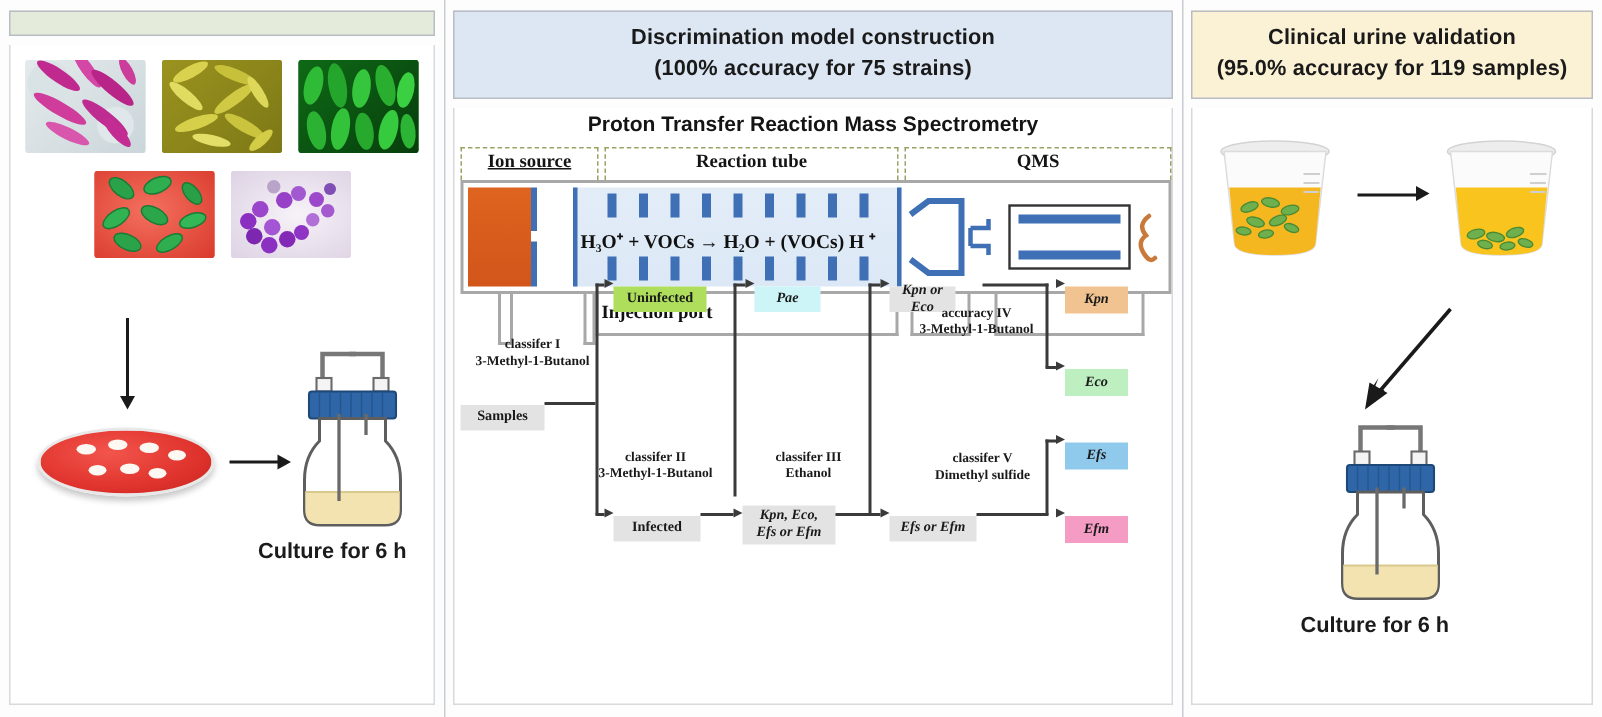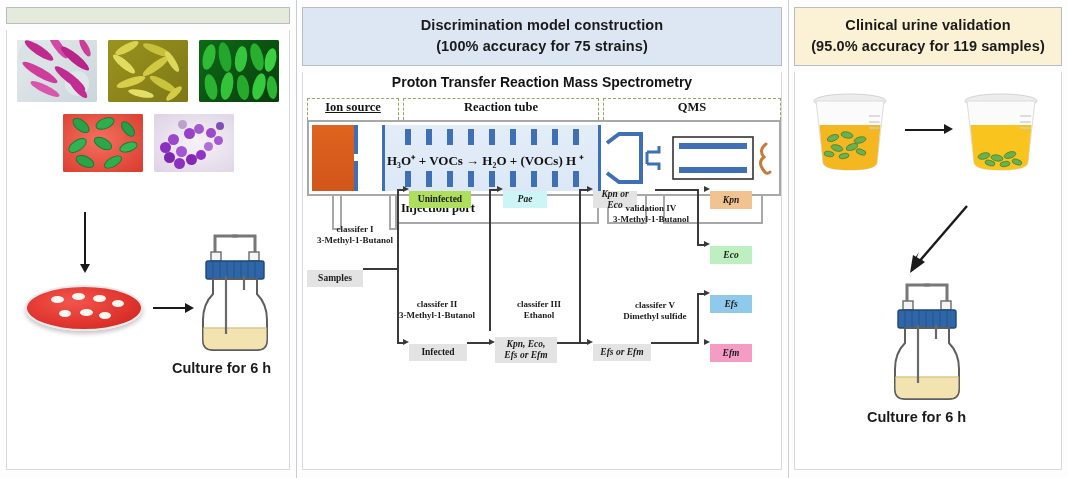--- a/index.html
+++ b/index.html
@@ -450,21 +450,21 @@
       </div>
       <div class="fc-label" style="left:86px; top:227px; width:96px;">
         <span>classifer II</span><br>
         <span>3-Methyl-1-Butanol</span>
       </div>
       <div class="fc-label" style="left:195px; top:227px; width:82px;">
         <span>classifer III</span><br>
         <span>Ethanol</span>
       </div>
       <div class="fc-label" style="left:300px; top:131px; width:96px;">
-        <span>validation IV</span><br>
+        <span>accuracy IV</span><br>
         <span>3-Methyl-1-Butanol</span>
       </div>
       <div class="fc-label" style="left:304px; top:228px; width:96px;">
         <span>classifer V</span><br>
         <span>Dimethyl sulfide</span>
       </div>
 
     </div>
   </div>
 

